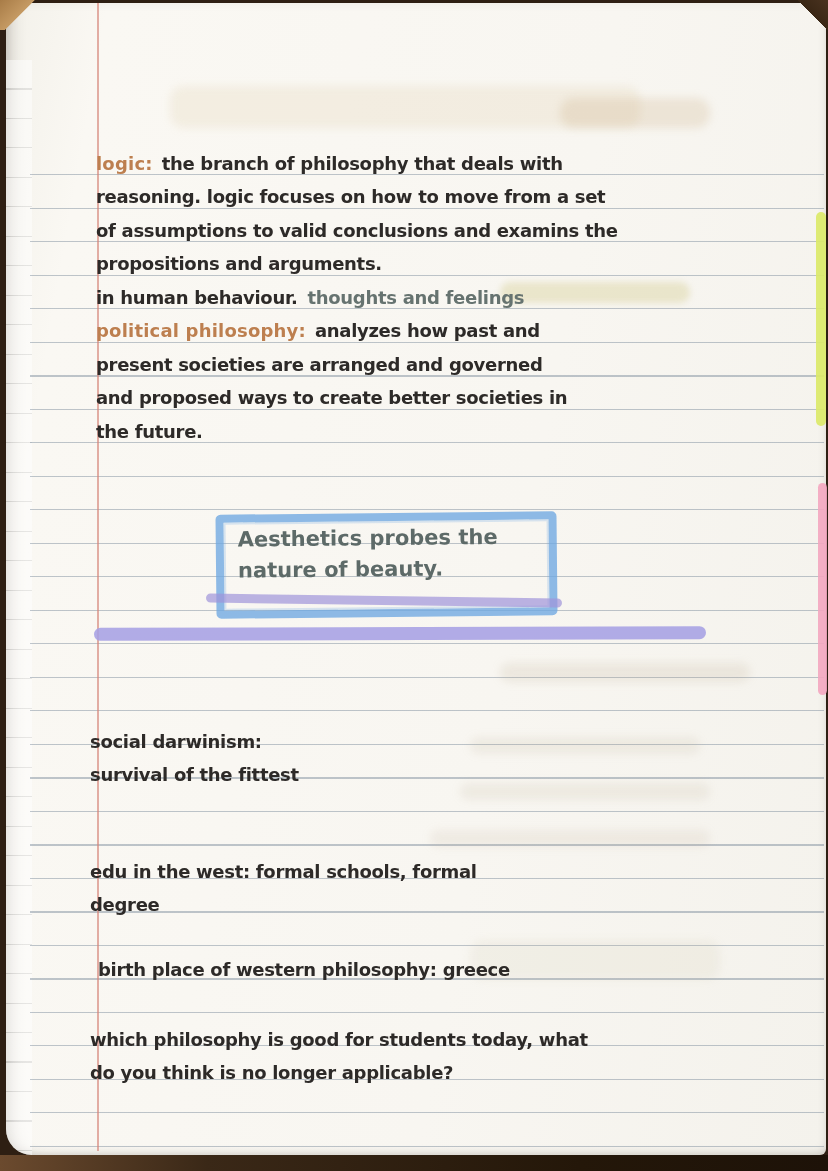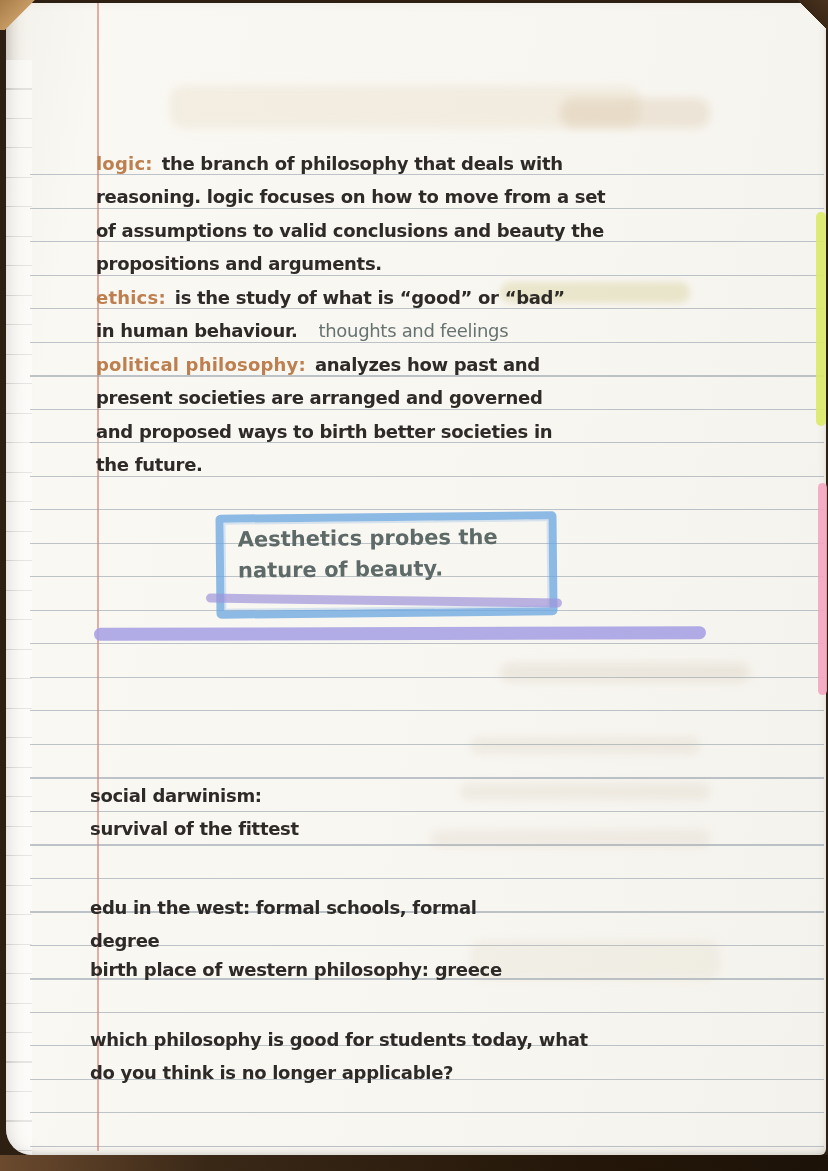--- a/index.html
+++ b/index.html
@@ -33,21 +33,21 @@
   
   .corner-tl{position:absolute;left:0;top:0;width:56px;height:30px;
     background:linear-gradient(135deg,#a87c47 0%,#c59a63 40%,transparent 41%);}
   .corner-tr{position:absolute;right:0;top:0;width:34px;height:52px;
     background:linear-gradient(225deg,#4a3320 0%,#3a2715 35%,transparent 36%);}
   .bottom-desk{position:absolute;left:0;right:0;bottom:0;height:16px;
     background:linear-gradient(to right,#6b4a2e 0%,#3a2817 25%,#241709 70%,#1d1208 100%);}
   .text{color:#2d2a28;font-weight:700;font-size:18px;letter-spacing:-0.3px;}
   .nrow{height:33.45px;line-height:33.45px;white-space:nowrap;}
   .term{color:#bd7f4f;margin-right:9px;letter-spacing:.2px;}
-  .pen-gray{color:#667370;font-weight:400;margin-left:21px;}
+  .pen-gray{color:#667370;font-weight:700;margin-left:10px;}
   .defs{position:absolute;left:96px;top:147px;right:20px;}
   .aes-box{
     position:absolute;left:216px;top:513px;width:325px;height:88px;
     border:8px solid rgba(110,168,226,.78);border-radius:5px;
     transform:rotate(-.6deg);
     box-shadow:0 0 0 2px rgba(110,168,226,.25) inset;
   }
   .aes-text{position:absolute;left:14px;top:2px;color:#5d6a68;font-weight:600;font-size:21px;line-height:31px;white-space:nowrap;}
   .aes-underline{
     position:absolute;left:206px;top:596px;width:356px;height:9px;
@@ -87,62 +87,59 @@
 <div class="ghost g4"></div>
 <div class="ghost g5"></div>
 <div class="ghost g6"></div>
 <div class="ghost g7"></div>
 
 <div class="defs text">
   <div class="nrow">
     <span class="term">logic:</span><span>the branch of philosophy that deals with</span>
   </div>
   <div class="nrow">reasoning. logic focuses on how to move from a set</div>
-  <div class="nrow">of assumptions to valid conclusions and beauty the</div>
+  <div class="nrow">of assumptions to valid conclusions and examins the</div>
   <div class="nrow">propositions and arguments.</div>
 
-  <div class="nrow">
-    <span class="term">ethics:</span><span>is the study of what is “good” or “bad”</span>
-  </div>
   <div class="nrow">
     <span>in human behaviour.</span><span class="pen-gray">thoughts and feelings</span>
   </div>
 
   <div class="nrow">
     <span class="term">political philosophy:</span><span>analyzes how past and</span>
   </div>
   <div class="nrow">present societies are arranged and governed</div>
-  <div class="nrow">and proposed ways to birth better societies in</div>
+  <div class="nrow">and proposed ways to create better societies in</div>
   <div class="nrow">the future.</div>
 </div>
 
 <div class="aes-box">
   <div class="aes-text">
     <div>Aesthetics probes the</div>
     <div>nature of beauty.</div>
   </div>
 </div>
 <div class="aes-underline"></div>
 
 <div class="divider"></div>
 
 <div class="block text" style="top:654px;">
 </div>
 
-<div class="block text" style="top:779px;">
+<div class="block text" style="top:725px;">
   <div class="nrow">social darwinism:</div>
   <div class="nrow">survival of the fittest</div>
 </div>
 
-<div class="block text" style="top:891px;">
+<div class="block text" style="top:855px;">
   <div class="nrow">edu in the west: formal schools, formal</div>
   <div class="nrow indent">degree</div>
 </div>
 
-<div class="block text" style="top:953px;">
+<div class="block text" style="top:953px;margin-left:8px;">
   <div class="nrow">birth place of western philosophy: greece</div>
 </div>
 
 <div class="block text" style="top:1023px;">
   <div class="nrow">which philosophy is good for students today, what</div>
   <div class="nrow">do you think is no longer applicable?</div>
 </div>
 
 <div class="edge-strip edge-yellow"></div>
 <div class="edge-strip edge-pink"></div>

